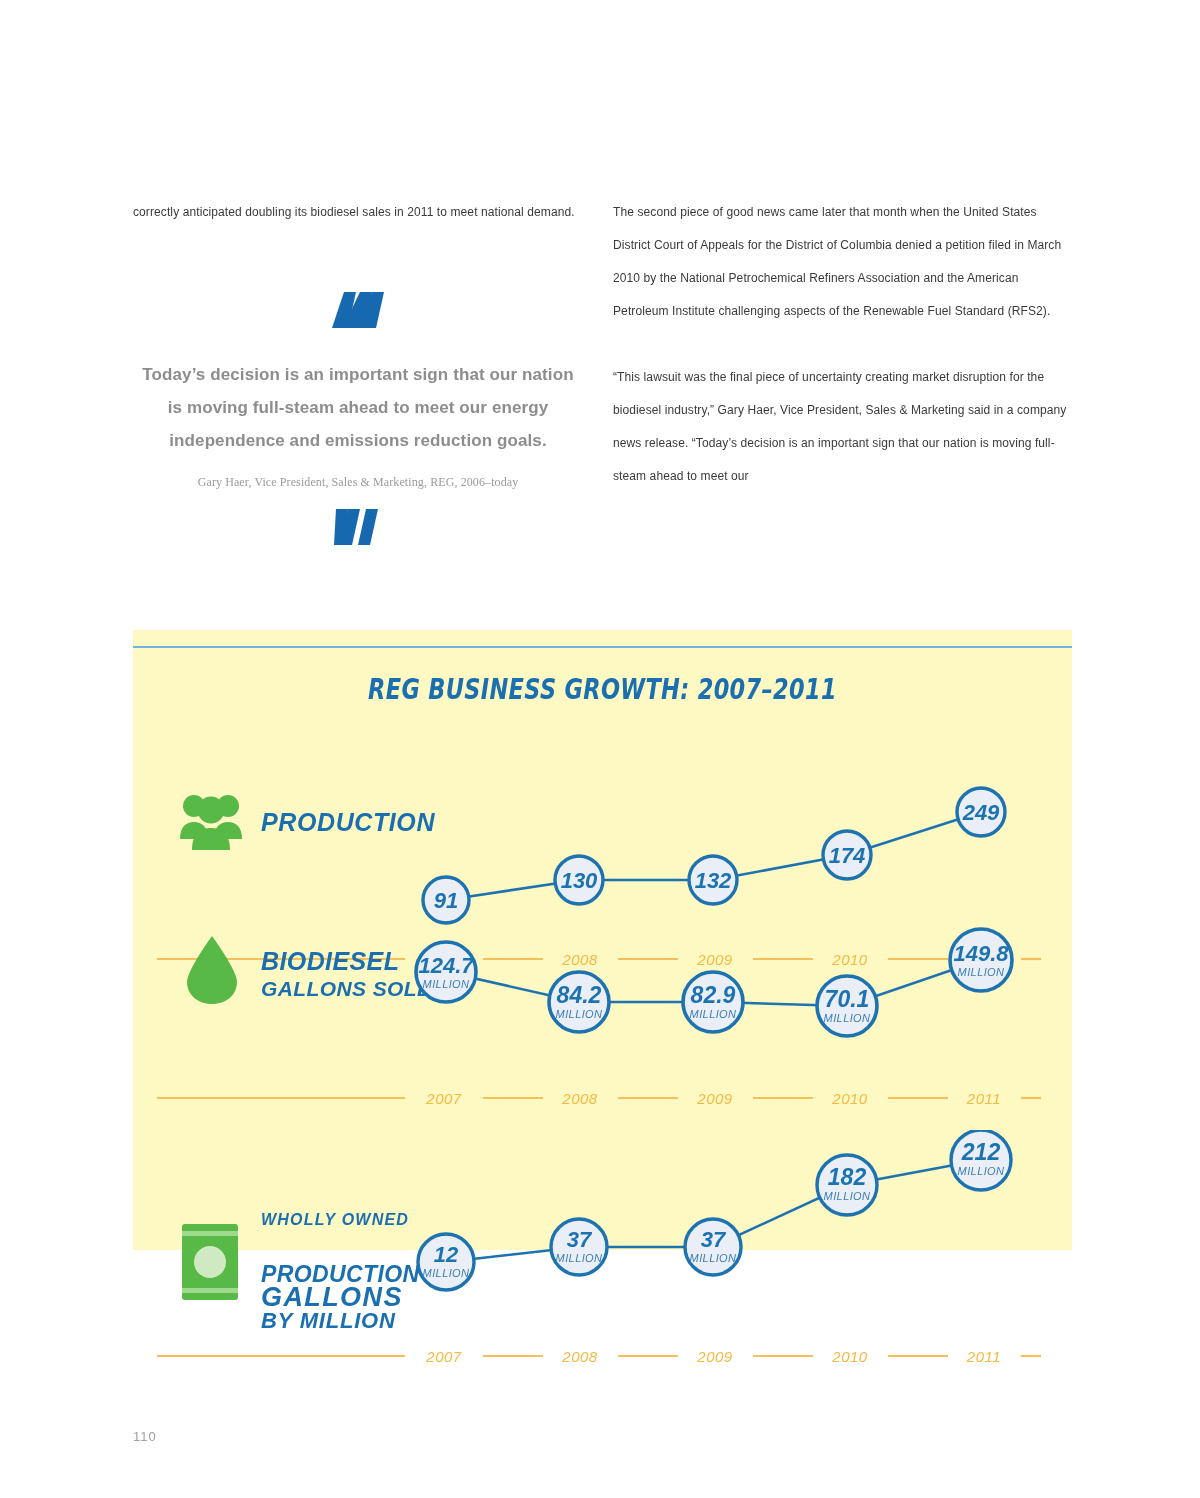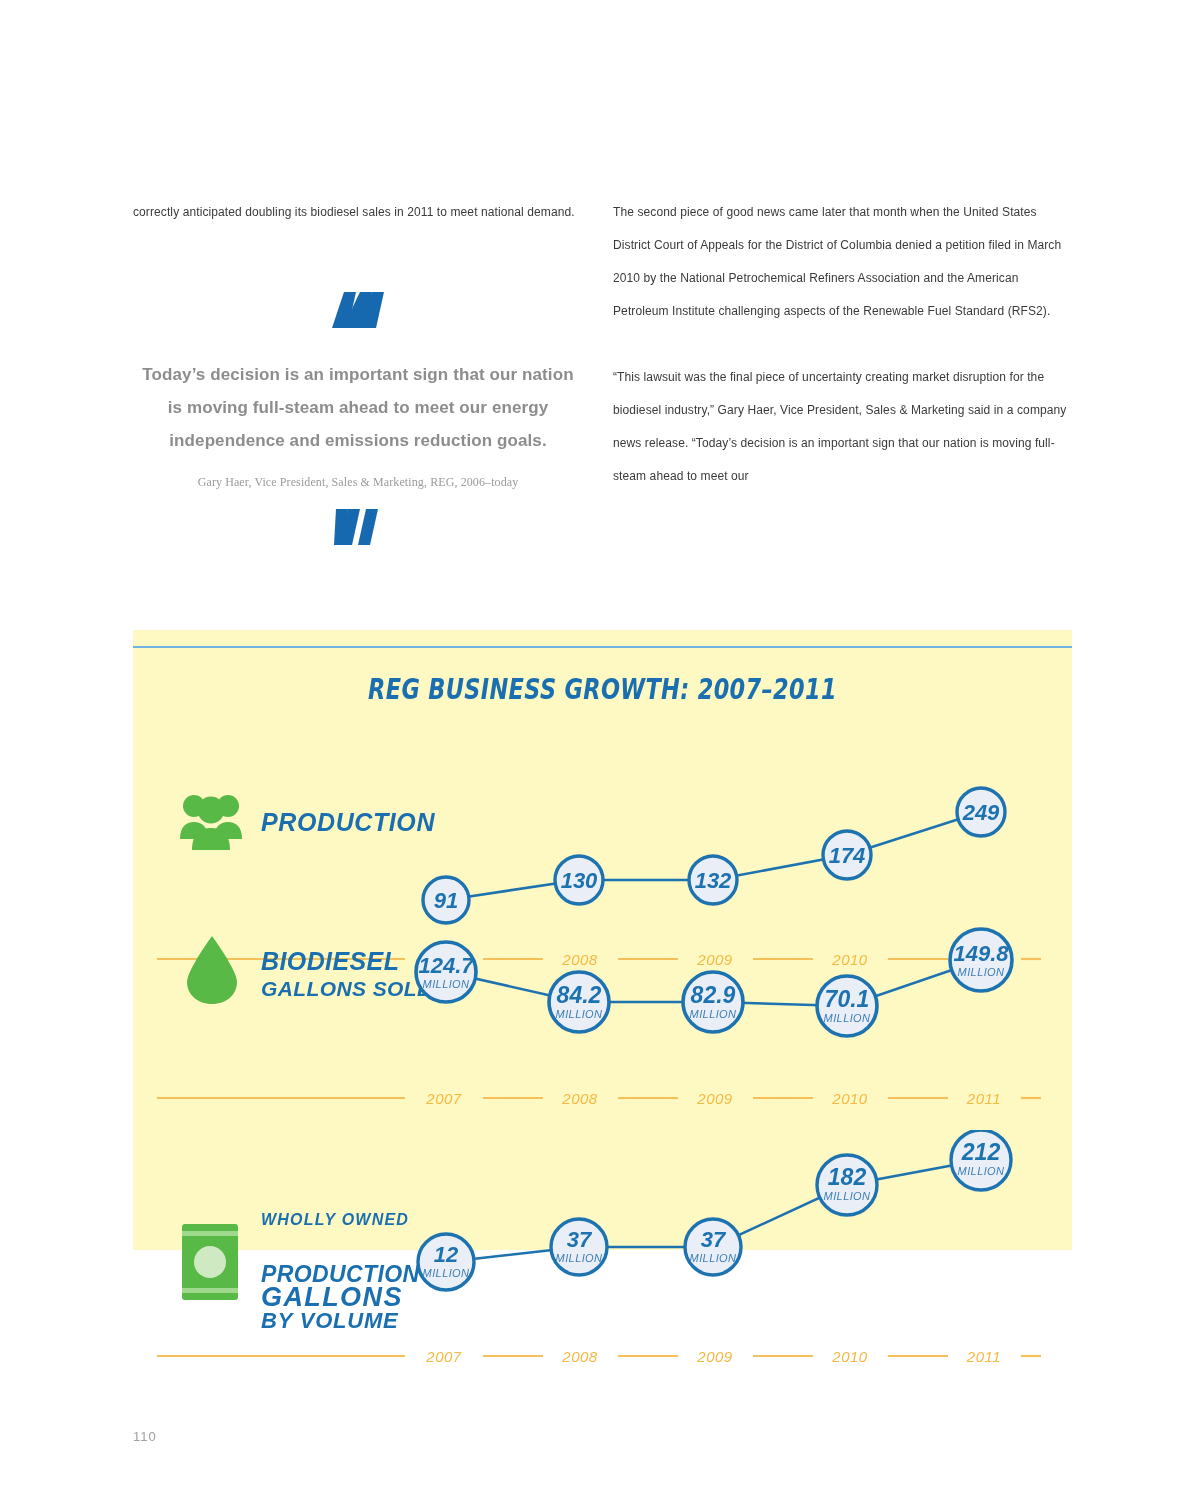--- a/index.html
+++ b/index.html
@@ -224,21 +224,21 @@
         <rect x="3" y="2" width="56" height="76" rx="3" fill="#58b947"></rect>
         <rect x="3" y="9" width="56" height="5" fill="#9fd98d"></rect>
         <rect x="3" y="66" width="56" height="5" fill="#9fd98d"></rect>
         <circle cx="31" cy="40" r="16" fill="#cfe9c2"></circle>
       </svg>
     </div>
     <div class="row-label" style="left:128px;top:78px;line-height:23px;letter-spacing:1.2px;">
       <div style="font-size:16px;">WHOLLY OWNED</div>
       <div style="font-size:23px;letter-spacing:.4px;margin-top:32px;">PRODUCTION</div>
       <div style="font-size:27px;letter-spacing:1.4px;">GALLONS</div>
-      <div style="font-size:22px;letter-spacing:.8px;">BY VOLUME</div>
+      <div style="font-size:22px;letter-spacing:.8px;">BY MILLION</div>
     </div>
 
     <svg class="chart" width="939" height="252">
       <polyline points="313,132 446,117 580,117 714,55 848,30" fill="none" stroke="#1d72b0" stroke-width="2.6"></polyline>
       <g>
         <circle cx="313" cy="132" r="28" fill="#eaeef7" stroke="#1d72b0" stroke-width="3.4"></circle>
         <text x="313" y="132" text-anchor="middle" font-family="Liberation Sans, sans-serif" font-size="22" font-weight="bold" fill="#1d72b0">12</text>
         <text x="313" y="147" text-anchor="middle" font-family="Liberation Sans Narrow, Liberation Sans, sans-serif" font-size="11" fill="#3c7fb5" letter-spacing="0.4">MILLION</text>
       </g>
       <g>

